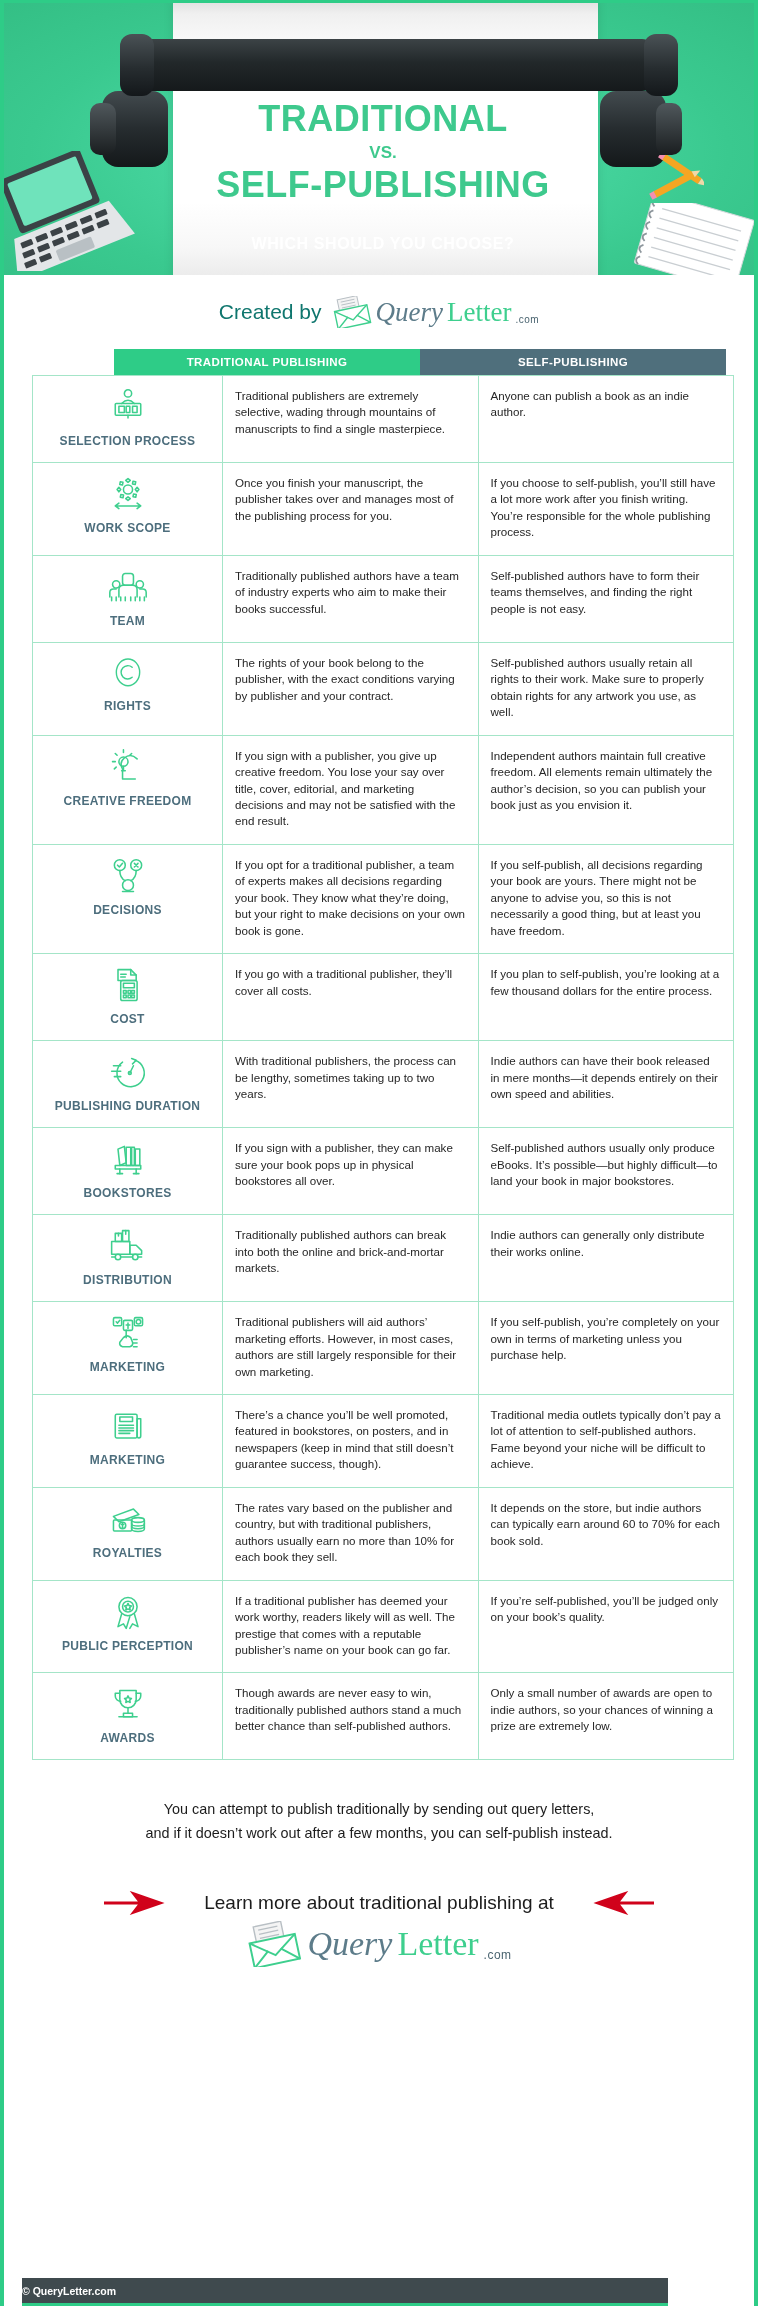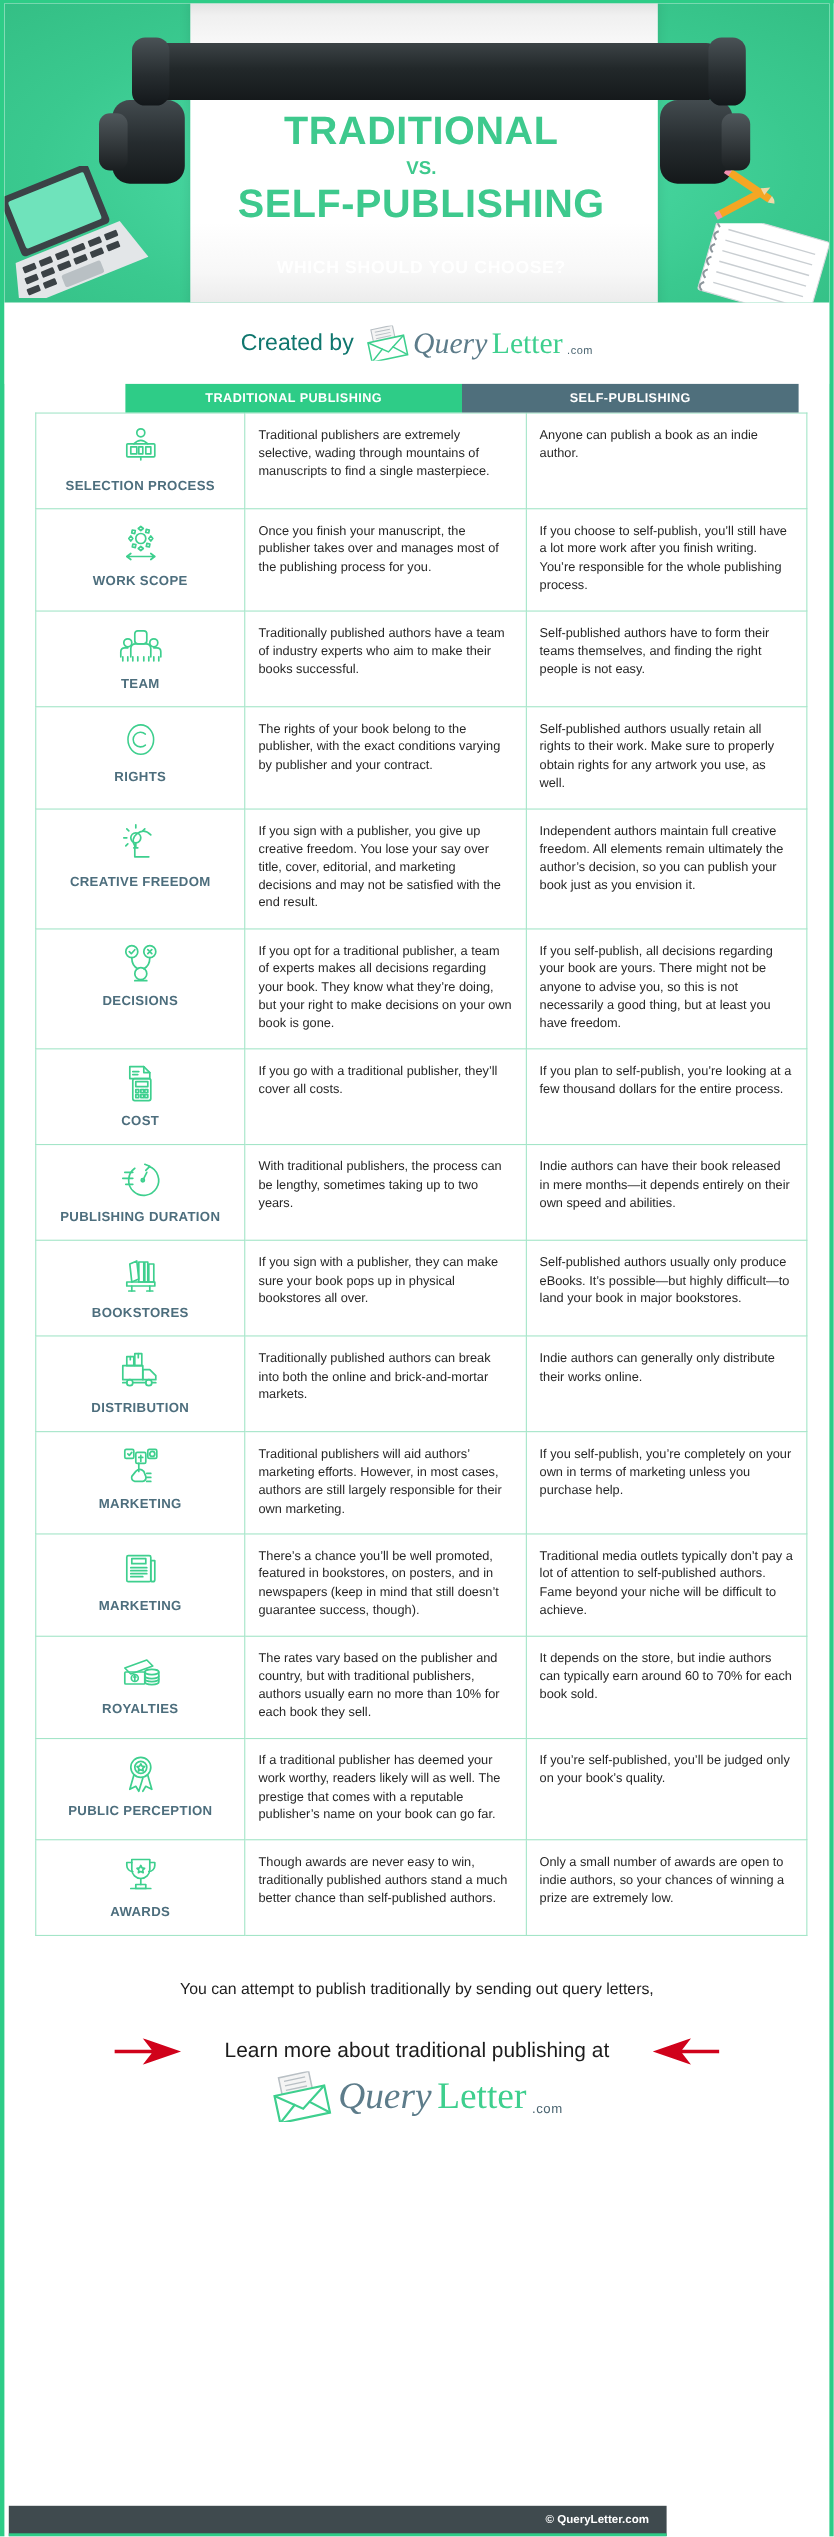--- a/index.html
+++ b/index.html
@@ -175,41 +175,41 @@
   
   .important {
     padding: 38px 34px 10px 34px;
     text-align: center;
     font-size: 14.4px;
     line-height: 1.62;
     color: #1c1c1c;
   }
   .important b { font-weight: bold; }
   .learn-row {
-    margin-top: 21px;
+    margin-top: 36px;
     display: flex;
     align-items: center;
     justify-content: center;
     gap: 32px;
   }
   .learn-text { font-size: 19px; color: #1c1c1c; }
   .arrow-svg { display:block; }
   .logo-big { display:flex; align-items:center; justify-content:center; gap:5px; margin-top: 6px; }
   .logo-big .logo-query { font-size: 34px; }
   .logo-big .logo-letter { font-size: 34px; }
   .logo-big .logo-com { font-size: 12px; margin-bottom: 5px; }
 
   .copybar {
     position: absolute;
     left: 0; bottom: 0;
-    width: 598px;
-    margin: 0 4px;
+    width: 646px;
+    margin: 0 18px;
     height: 28px;
     background: #3f4a4e;
-    display: flex; align-items: center; justify-content: flex-end;
+    display: flex; align-items: center; justify-content: flex-start;
     padding-right: 16px;
     border-bottom: 3px solid #2ecc87;
   }
   .copytext { color: #ffffff; font-size: 10.5px; font-weight: bold; }
 </style>
 </head>
 <body>
 
 <div class="page">
 
@@ -583,20 +583,21 @@
             </td>
             <td class="body-cell">Though awards are never easy to win, traditionally published authors stand a much better chance than self-published authors.</td>
             <td class="body-cell">Only a small number of awards are open to indie authors, so your chances of winning a prize are extremely low.</td>
           </tr>
         </tbody>
     </table>
   </div>
 
   <div class="important">
     <div>You can attempt to publish traditionally by sending out query letters,</div>
+    <div>and if it doesn’t work out after a few months, you can self-publish instead.</div>
   </div>
 
   <div class="learn-row">
     <svg class="arrow-svg" width="68" height="24" viewBox="0 0 68 24">
       <path d="M0 12 L36 12 M30 3 L56 12 L30 21 L37 12 Z" fill="#d0021b" stroke="#d0021b" stroke-width="3"></path>
     </svg>
     <span class="learn-text">Learn more about traditional publishing at</span>
     <svg class="arrow-svg" width="68" height="24" viewBox="0 0 68 24">
       <path d="M68 12 L32 12 M38 3 L12 12 L38 21 L31 12 Z" fill="#d0021b" stroke="#d0021b" stroke-width="3"></path>
     </svg>

